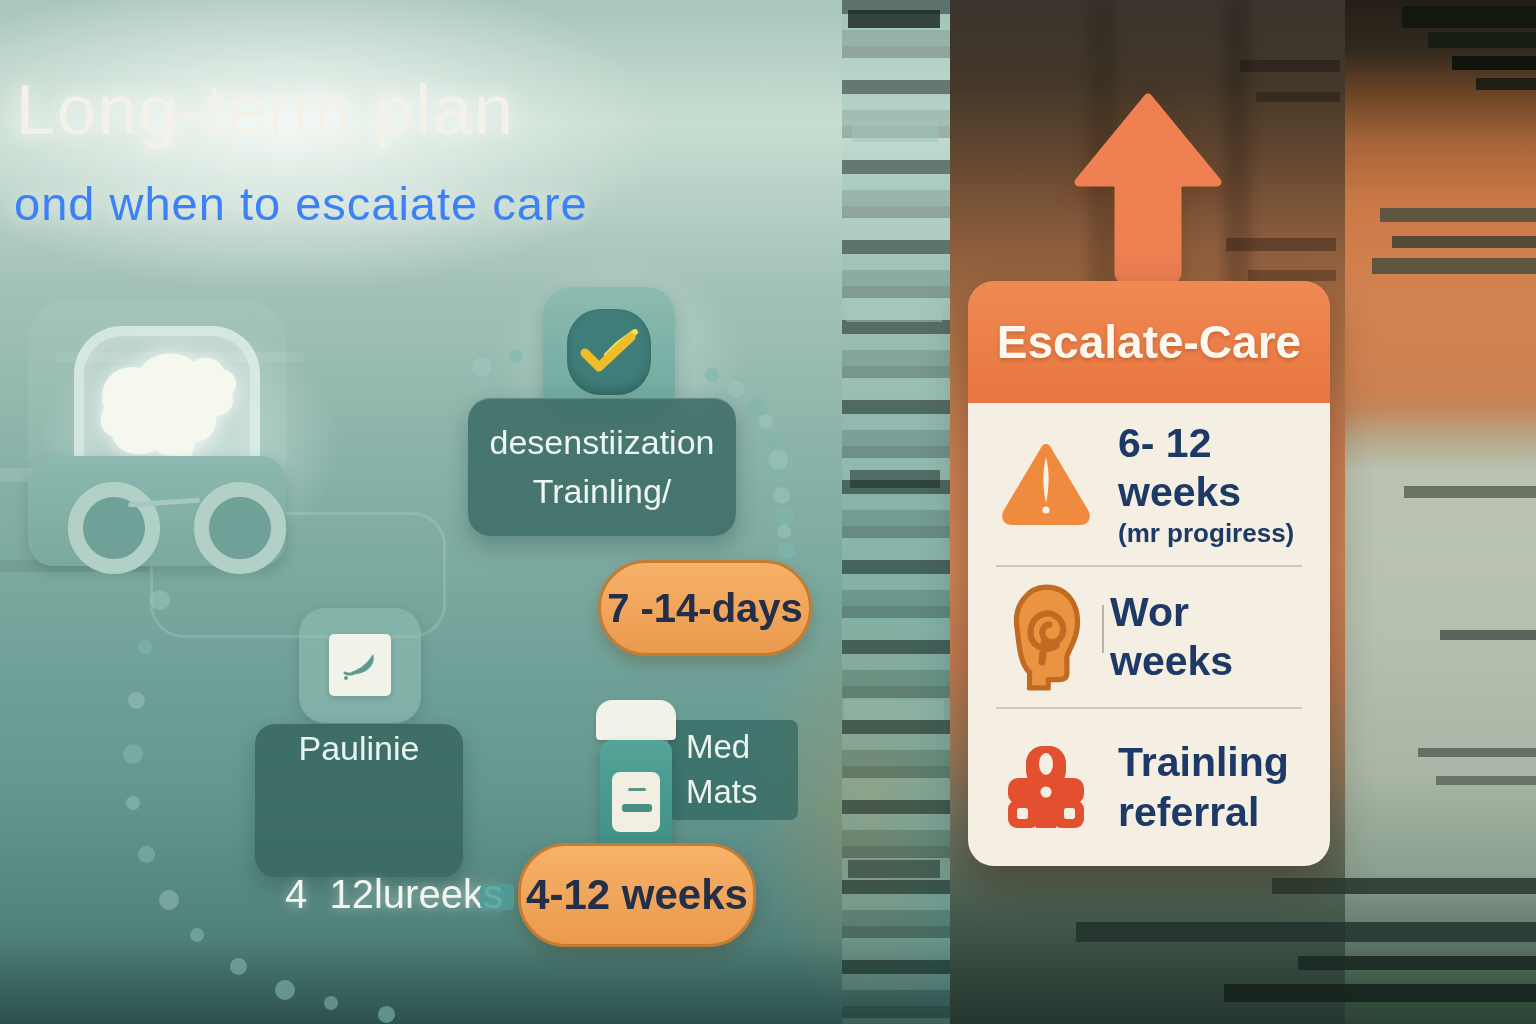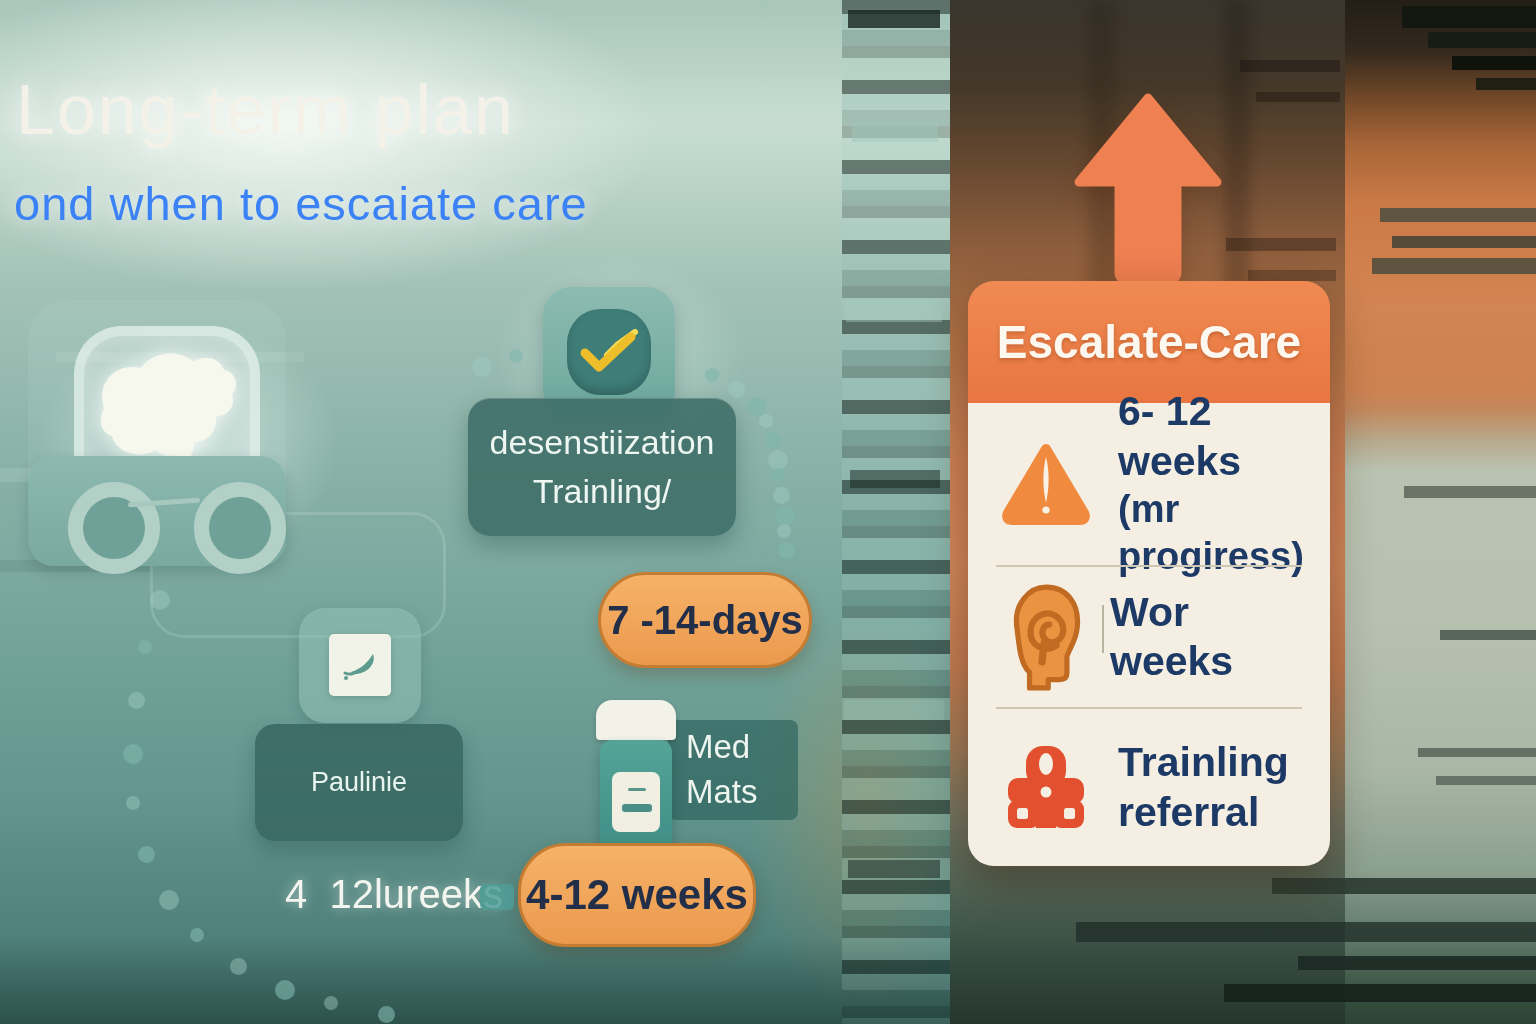--- a/index.html
+++ b/index.html
@@ -68,66 +68,66 @@
   .check-svg{left:12px;top:20px;width:60px;height:46px;}
   .train-card{left:468px;top:398px;width:268px;height:138px;border-radius:22px;
     background:rgba(62,108,103,0.88);box-shadow:0 10px 22px rgba(15,50,45,0.28),inset 0 1px 0 rgba(255,255,255,0.18);
     display:flex;flex-direction:column;align-items:center;justify-content:center;
     color:#eef6f2;font-size:34px;line-height:1.45;}
 
   
   .pill{border-radius:48px;background:linear-gradient(180deg,#f6b269 0%,#eb9a4d 100%);
     border:3px solid #c47c33;display:flex;align-items:center;justify-content:center;
     color:#232f48;font-weight:bold;box-shadow:0 8px 16px rgba(90,50,10,0.25);}
-  .pill1{left:598px;top:572px;width:208px;height:90px;font-size:40px;}
+  .pill1{left:598px;top:560px;width:208px;height:90px;font-size:40px;}
   .pill2{left:518px;top:843px;width:232px;height:98px;font-size:42px;}
 
   
   .med-panel{left:668px;top:720px;width:112px;height:100px;background:rgba(36,92,86,0.60);
     border-radius:8px;display:flex;flex-direction:column;justify-content:center;padding-left:18px;
     color:#eef4ee;font-size:33px;line-height:1.35;}
   .bottle-cap{left:596px;top:700px;width:80px;height:40px;background:#f3f2e8;border-radius:16px 16px 4px 4px;
     box-shadow:0 2px 5px rgba(0,0,0,0.2);}
   .bottle-body{left:600px;top:740px;width:72px;height:118px;border-radius:12px;
     background:linear-gradient(180deg,#54a498 0%,#3f8d85 100%);box-shadow:0 6px 12px rgba(10,50,45,0.3);}
   .bottle-label{left:612px;top:772px;width:48px;height:60px;background:#f0efe2;border-radius:8px;}
   .bottle-dash{left:628px;top:788px;width:18px;height:3px;background:#5a958c;border-radius:2px;}
   .bottle-bar{left:622px;top:804px;width:30px;height:8px;background:#4a8f86;border-radius:3px;}
 
   
   .leaf-tile{left:299px;top:608px;width:122px;height:115px;border-radius:26px;
     background:rgba(146,192,182,0.55);box-shadow:0 6px 14px rgba(20,60,55,0.18);}
   .leaf-inner{left:30px;top:26px;width:62px;height:62px;background:#f2f3e8;border-radius:5px;
     box-shadow:0 2px 6px rgba(0,0,0,0.15);}
   .leaf-svg{left:8px;top:10px;width:46px;height:42px;}
-  .routine-card{left:255px;top:724px;width:208px;height:117px;border-radius:20px;
+  .routine-card{left:255px;top:724px;width:208px;height:153px;border-radius:20px;
     background:rgba(52,99,94,0.80);box-shadow:0 10px 20px rgba(15,50,45,0.25);
-    display:flex;flex-direction:column;align-items:center;justify-content:center;
-    color:#e9f4ef;font-size:27px;line-height:1.45;}
+    display:flex;flex-direction:column;align-items:center;
+    color:#e9f4ef;font-size:34px;line-height:1.45;}
   .caption{left:285px;top:872px;font-size:40px;color:#f3f6ee;white-space:pre;
     text-shadow:0 0 12px rgba(255,255,255,0.5);}
   .caption-square{left:480px;top:884px;width:34px;height:26px;background:#4f9e97;border-radius:5px;opacity:.85;}
 
   
   .up-arrow{left:1073px;top:92px;width:150px;height:192px;filter:drop-shadow(0 6px 10px rgba(90,40,10,0.3));}
   .ecard{left:968px;top:263px;width:362px;height:585px;border-radius:26px;overflow:hidden;
     box-shadow:0 18px 44px rgba(55,25,8,0.40);margin-top:18px;}
   .ecard-header{position:absolute;left:0;top:0;right:0;height:122px;
     background:linear-gradient(180deg,#f08a52 0%,#e87640 100%);
     display:flex;align-items:center;justify-content:center;
     color:#fdf8ef;font-size:46px;font-weight:bold;text-shadow:0 2px 4px rgba(120,50,15,0.35);}
   .ecard-body{position:absolute;left:0;top:122px;right:0;bottom:0;background:#f4efe2;}
   .erow{position:absolute;left:0;right:0;display:flex;align-items:center;gap:26px;padding:0 22px 0 32px;}
   .erow1{top:0;height:162px;} .erow2{top:164px;height:140px;} .erow3{top:306px;height:157px;}
   .edivider{position:absolute;left:28px;right:28px;height:2px;background:#cdc7b4;}
   .ediv1{top:162px;} .ediv2{top:304px;}
   .evline{position:absolute;left:134px;top:38px;width:2px;height:48px;background:#b9b3a2;}
   .etext{display:flex;flex-direction:column;justify-content:center;color:#1d3a66;}
   .etext .l1{font-size:41px;font-weight:bold;line-height:1.2;}
-  .etext .l2{font-size:38px;font-weight:bold;line-height:1.25;}
+  .etext .l2{font-size:26px;font-weight:bold;line-height:1.25;}
   .eicon{flex:0 0 auto;}
 
   
   .dot{position:absolute;border-radius:50%;}
   .stripe{position:absolute;}
 </style>
 </head>
 <body>
 
 <div id="stage">

